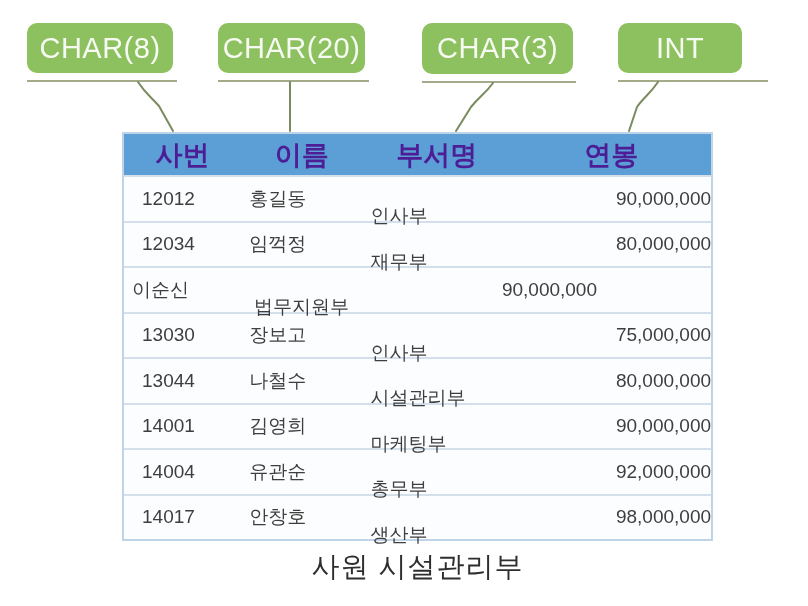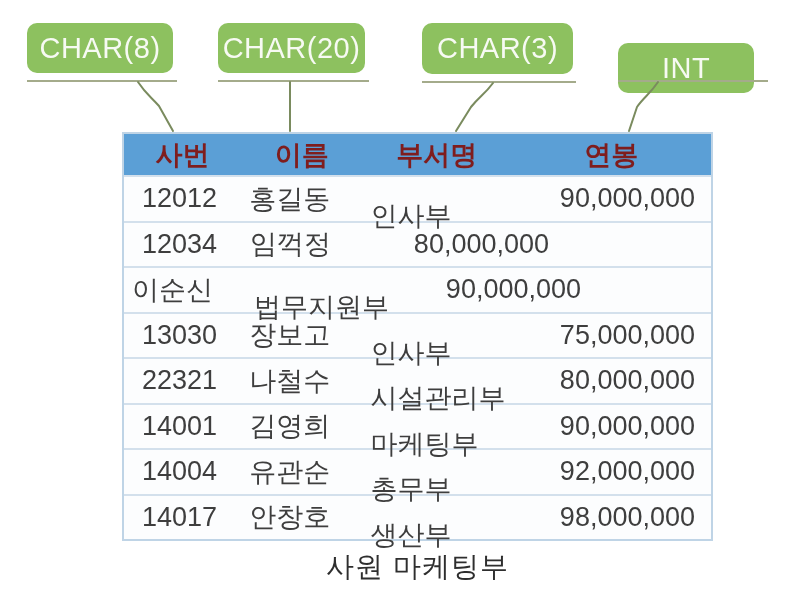--- a/index.html
+++ b/index.html
@@ -27,21 +27,21 @@
     display: flex;
     align-items: center;
     justify-content: center;
     color: #F7FAF3;
     font-size: 29px;
     letter-spacing: 0.5px;
   }
   .type-box.b1 { left: 27px;  top: 23px; width: 146px; }
   .type-box.b2 { left: 218px; top: 23px; width: 147px; }
   .type-box.b3 { left: 422px; top: 23px; width: 151px; height: 51px; }
-  .type-box.b4 { left: 618px; top: 23px; width: 136px; margin-top: 20px; }
+  .type-box.b4 { left: 618px; top: 23px; width: 124px; }
 
   .type-underline {
     position: absolute;
     height: 2px;
     background: #A4AB8B;
   }
   .type-underline.u1 { left: 27px;  top: 80px; width: 150px; }
   .type-underline.u2 { left: 218px; top: 80px; width: 151px; }
   .type-underline.u3 { left: 422px; top: 81px; width: 154px; }
   .type-underline.u4 { left: 618px; top: 80px; width: 150px; }
@@ -66,49 +66,49 @@
     left: 122px;
     top: 132px;
     width: 591px;
     border: 2px solid #BFD4E6;
     background: #FCFDFE;
   }
   .thead {
     display: flex;
     height: 41px;
     background: #5B9FD6;
-    color: #7f1d1d;
+    color: #4c1d95;
     font-weight: bold;
     font-size: 27px;
   }
   .th {
     display: flex;
     align-items: center;
     justify-content: center;
   }
   .tr {
     display: flex;
     height: 45.5px;
     border-top: 2px solid #D3E0EC;
     background: #FCFDFE;
     color: #3E3E3E;
-    font-size: 27px;
+    font-size: 19px;
   }
   .td {
     display: flex;
     align-items: center;
   }
   .c1 { width: 118px; }
   .c2 { width: 122px; }
   .c3 { width: 150px; }
   .c4 { width: 201px; text-align: center; }
   .td.c1 { padding-left: 18px; }
   .td.c2 { padding-left: 8px; text-align: right; }
   .td.c3 { padding-left: 8px; margin-top: 35px; }
-  .td.c4 { justify-content: flex-end; padding-right: 16px; }
+  .td.c4 { justify-content: flex-end; }
 
   .table-caption {
     position: absolute;
     left: 122px;
     top: 548px;
     width: 591px;
     text-align: center;
     font-size: 28px;
     color: #2E2E2E;
     letter-spacing: 1px;
@@ -154,35 +154,36 @@
 
     <div class="tr">
       <div class="td c1">12012</div>
       <div class="td c2">홍길동</div>
       <div class="td c3">인사부</div>
       <div class="td c4">90,000,000</div>
     </div>
     <div class="tr">
       <div class="td c1">12034</div>
       <div class="td c2">임꺽정</div>
+      <div class="td c3">재무부</div>
       <div class="td c4">80,000,000</div>
     </div>
     <div class="tr">
       <div class="td c2">이순신</div>
       <div class="td c3">법무지원부</div>
       <div class="td c4">90,000,000</div>
     </div>
     <div class="tr">
       <div class="td c1">13030</div>
       <div class="td c2">장보고</div>
       <div class="td c3">인사부</div>
       <div class="td c4">75,000,000</div>
     </div>
     <div class="tr">
-      <div class="td c1">22321</div>
+      <div class="td c1">13044</div>
       <div class="td c2">나철수</div>
       <div class="td c3">시설관리부</div>
       <div class="td c4">80,000,000</div>
     </div>
     <div class="tr">
       <div class="td c1">14001</div>
       <div class="td c2">김영희</div>
       <div class="td c3">마케팅부</div>
       <div class="td c4">90,000,000</div>
     </div>
@@ -193,15 +194,15 @@
       <div class="td c4">92,000,000</div>
     </div>
     <div class="tr">
       <div class="td c1">14017</div>
       <div class="td c2">안창호</div>
       <div class="td c3">생산부</div>
       <div class="td c4">98,000,000</div>
     </div>
   </div>
 
-  <div class="table-caption">사원 마케팅부</div>
+  <div class="table-caption">사원 시설관리부</div>
 
 </div>
 
 </body></html>

